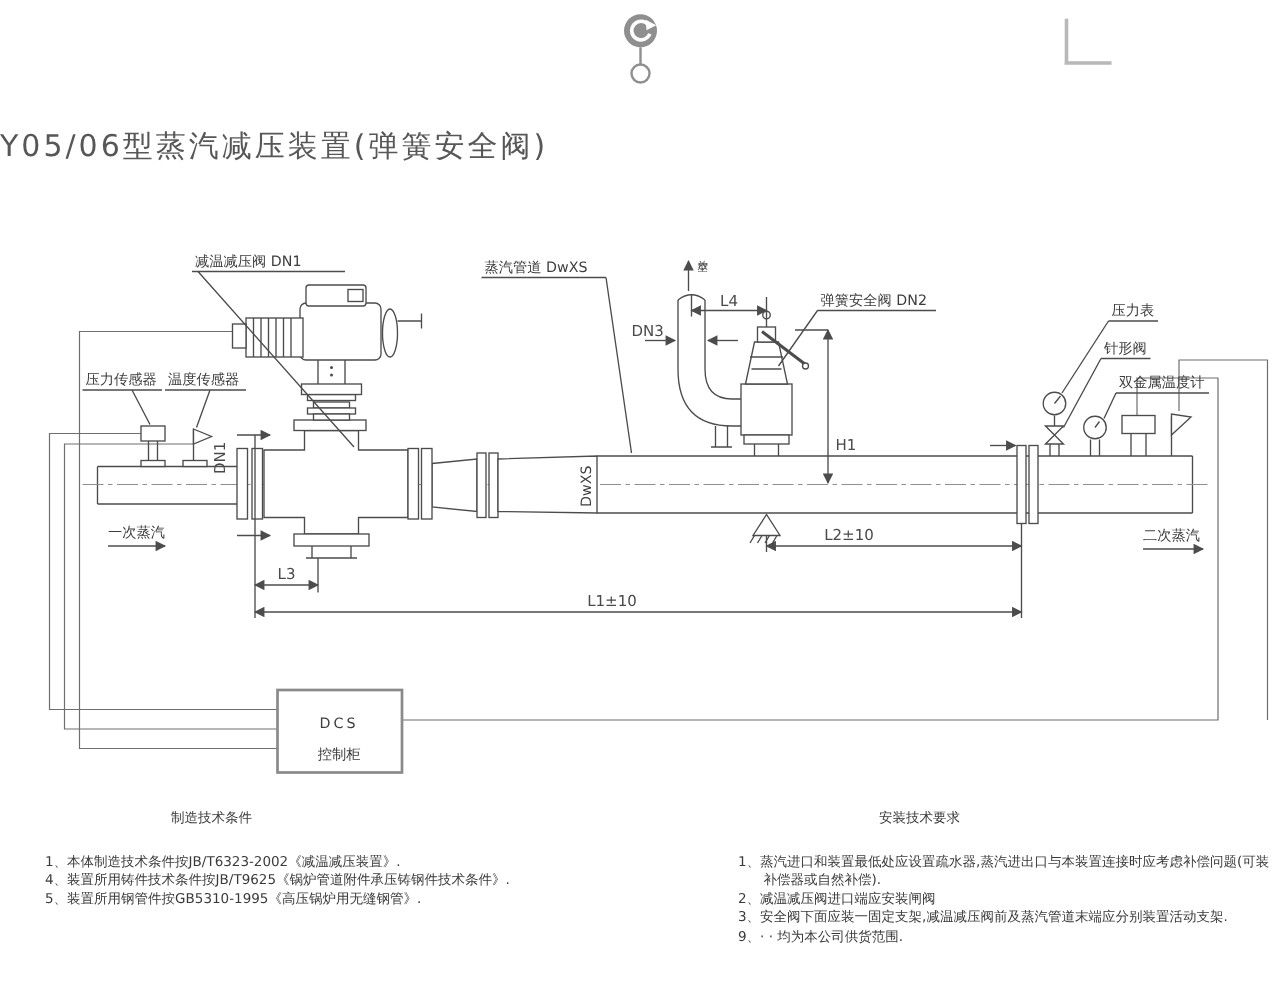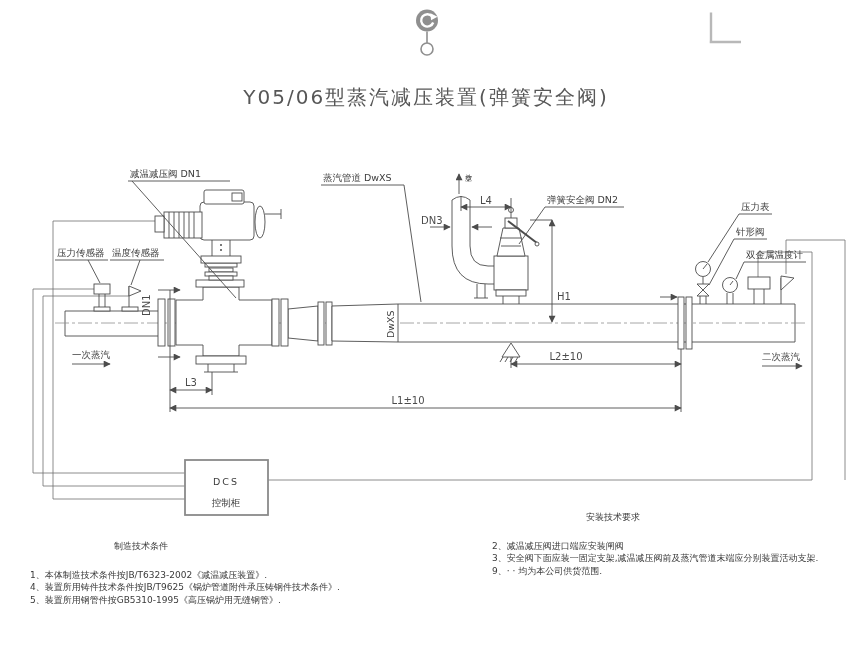--- a/index.html
+++ b/index.html
@@ -2,30 +2,30 @@
 <html><head>
 <meta charset="utf-8">
 <style>
   html,body { margin:0; padding:0; background:#ffffff; }
   .page {
     position:relative; width:852px; height:669px; background:#fff;
     font-family:"DejaVu Sans","Liberation Sans",sans-serif; overflow:hidden;
   }
   .title {
     position:absolute; left:0; top:84px; width:100%;
-    text-align:center; font-size:20px; color:#575757; letter-spacing:2px;
+    font-size:20px; color:#575757; letter-spacing:2px;
   }
   svg.draw { position:absolute; left:0; top:0; }
   .vent-label {
     position:absolute; left:463px; top:168px;
     writing-mode:vertical-rl; font-size:7px; color:#4a4a4a; letter-spacing:1px;
   }
   .notes { position:absolute; font-size:9px; color:#3a3a3a; line-height:12.5px; }
   .notes-left  { left:30px;  top:540px; width:352px; }
-  .notes-right { left:492px; top:511px; width:356px; }
+  .notes-right { left:492px; top:540px; width:356px; }
   .notes .hd { margin-bottom:16px; white-space:nowrap; }
   .notes-left  .hd { padding-left:84px; }
   .notes-right .hd { padding-left:94px; }
   .notes .it { padding-left:17px; text-indent:-17px; }
   svg text { fill:#3d3d3d; font-size:9.5px; font-family:"DejaVu Sans","Liberation Sans",sans-serif; }
   svg text.dim { font-size:10px; fill:#4a4a4a; }
   .ln { stroke:#4c4c4c; stroke-width:0.9; fill:none; }
   .fig { stroke:#4c4c4c; stroke-width:0.9; fill:#ffffff; }
   .cab { stroke:#6e6e6e; stroke-width:0.8; fill:none; }
 </style>
@@ -243,18 +243,19 @@
 
   <div class="notes notes-left">
     <div class="hd">制造技术条件</div>
     <div class="it">1、本体制造技术条件按JB/T6323-2002《减温减压装置》.</div>
     <div class="it">4、装置所用铸件技术条件按JB/T9625《锅炉管道附件承压铸钢件技术条件》.</div>
     <div class="it">5、装置所用钢管件按GB5310-1995《高压锅炉用无缝钢管》.</div>
   </div>
 
   <div class="notes notes-right">
     <div class="hd">安装技术要求</div>
+    <div class="it">1、蒸汽进口和装置最低处应设置疏水器,蒸汽进出口与本装置连接时应考虑补偿问题(可装补偿器或自然补偿).</div>
     <div class="it">2、减温减压阀进口端应安装闸阀</div>
     <div class="it">3、安全阀下面应装一固定支架,减温减压阀前及蒸汽管道末端应分别装置活动支架.</div>
     <div class="it">9、· · 均为本公司供货范围.</div>
   </div>
 
 </div>
 
 </body></html>

